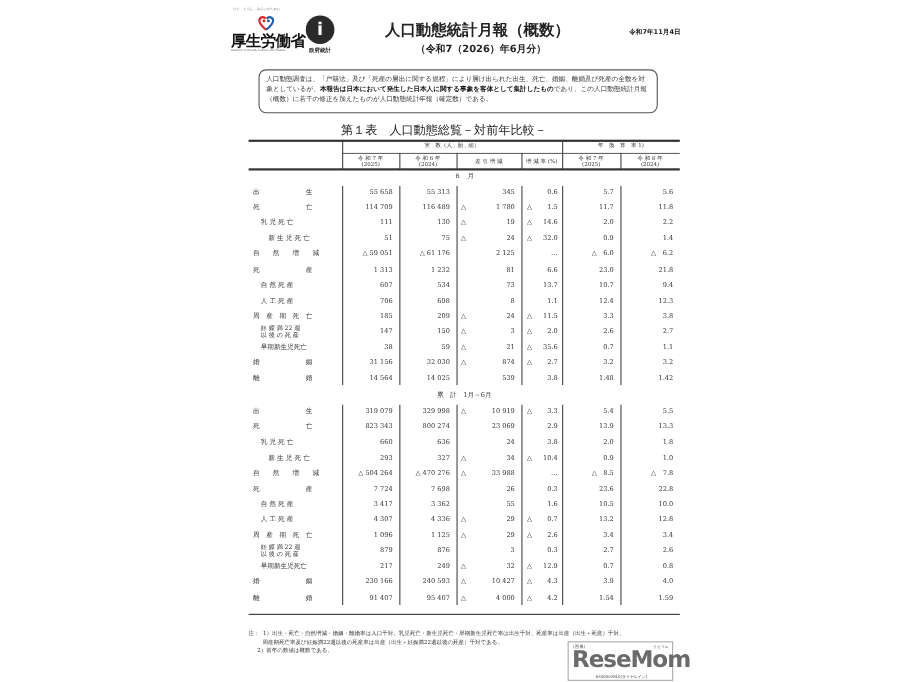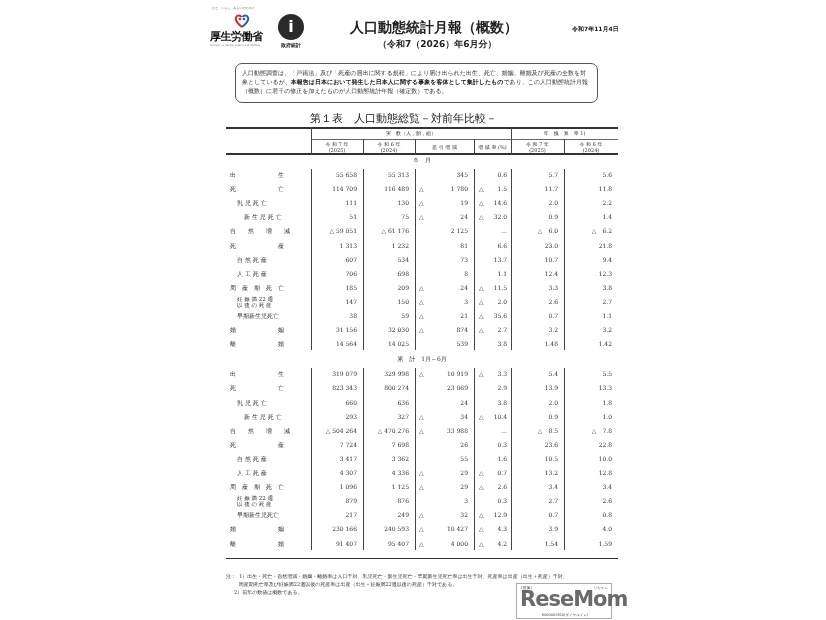--- a/index.html
+++ b/index.html
@@ -3,21 +3,21 @@
 <meta charset="utf-8">
 <style>
   * { box-sizing: border-box; margin: 0; padding: 0; }
   html, body { width: 826px; height: 620px; background: #ffffff; overflow: hidden; }
   body { font-family: "DejaVu Serif", "Liberation Serif", serif; color: #222; position: relative; }
 
   .header { position: absolute; left: 200px; top: 0; width: 420px; height: 60px; }
   .mhlw-logo { position: absolute; left: 10px; top: 6px; width: 60px; height: 46px; }
   .mhlw-tag { position: absolute; left: 2px; top: 0; font-size: 3px; color: #666; white-space: nowrap; }
   .mhlw-heart { position: absolute; left: 24px; top: 7px; width: 16px; height: 16px; }
-  .mhlw-name { position: absolute; left: 0; top: 23px; font-family: "DejaVu Sans", sans-serif; font-size: 11px; font-weight: bold; color: #111; letter-spacing: -0.5px; white-space: nowrap; }
+  .mhlw-name { position: absolute; left: 0; top: 23px; font-family: "DejaVu Sans", sans-serif; font-size: 14px; font-weight: bold; color: #111; letter-spacing: -0.5px; white-space: nowrap; }
   .mhlw-sub { position: absolute; left: 0; top: 38px; font-size: 2.5px; color: #666; white-space: nowrap; }
   .gov-logo { position: absolute; left: 78px; top: 14px; width: 26px; height: 36px; }
   .gov-circle { position: absolute; left: 0; top: 0; width: 26px; height: 26px; border-radius: 50%; background: #2a2a2a; color: #fff; font-family: "DejaVu Sans", sans-serif; font-weight: bold; font-size: 16px; text-align: center; line-height: 26px; }
   .gov-label { position: absolute; left: 0; top: 28px; width: 26px; text-align: center; font-size: 5px; font-family: "DejaVu Sans", sans-serif; font-weight: bold; }
   .doc-title { position: absolute; left: 150px; top: 19px; font-family: "DejaVu Sans", sans-serif; font-weight: bold; font-size: 14px; white-space: nowrap; }
   .doc-subtitle { position: absolute; left: 178px; top: 38px; font-family: "DejaVu Sans", sans-serif; font-weight: bold; font-size: 9px; white-space: nowrap; }
   .doc-date { position: absolute; left: 372px; top: 25px; font-family: "DejaVu Sans", sans-serif; font-weight: bold; font-size: 6px; white-space: nowrap; }
 
   .notice { position: absolute; left: 235px; top: 63px; width: 363px; height: 40px; border: 1px solid #555; border-radius: 7px; padding: 4px 6px; font-size: 6px; line-height: 9px; color: #333; }
   .notice b { font-weight: bold; color: #111; font-family: "DejaVu Sans", sans-serif; }

